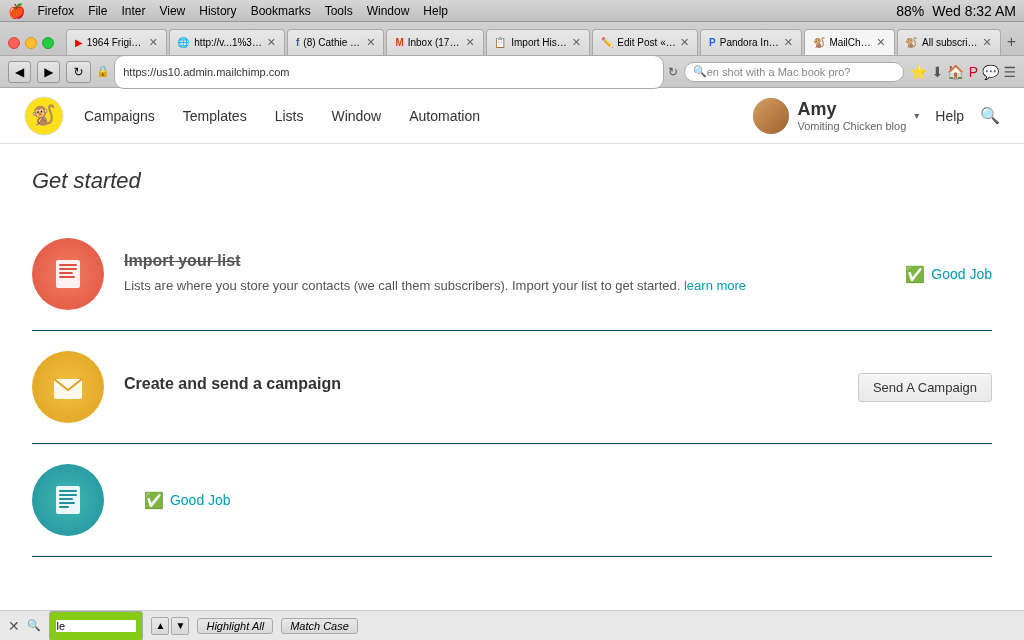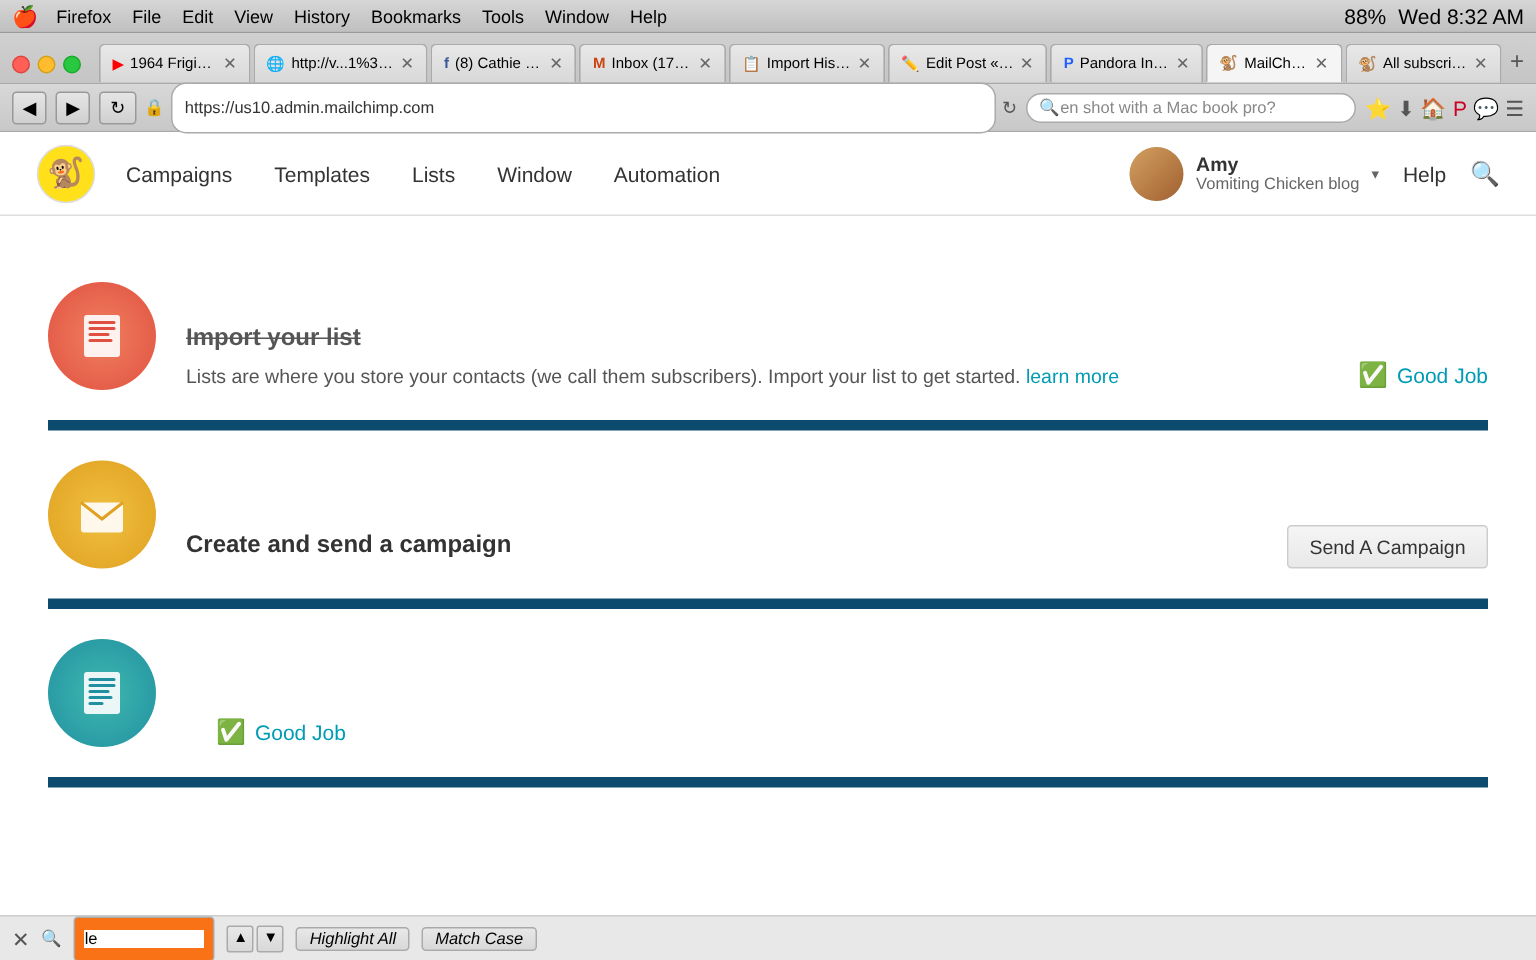--- a/index.html
+++ b/index.html
@@ -90,32 +90,32 @@
     }
     .mc-logo { width: 40px; height: 40px; margin-right: 20px; }
     .mc-logo svg { width: 40px; height: 40px; }
     .app-nav { display: flex; gap: 28px; flex: 1; }
     .app-nav-item { font-size: 14px; color: #333; cursor: pointer; text-decoration: none; padding: 4px 0; }
     .app-header-right { display: flex; align-items: center; gap: 16px; }
     .user-info { display: flex; align-items: center; gap: 8px; cursor: pointer; }
     .avatar { width: 36px; height: 36px; border-radius: 50%; background: #c0a080; overflow: hidden; display: flex; align-items: center; justify-content: center; }
     .avatar-img { width: 36px; height: 36px; border-radius: 50%; background: linear-gradient(135deg, #d4a060, #a06030); }
     .user-text { display: flex; flex-direction: column; }
-    .user-name { font-size: 13px; font-weight: 600; color: #333; }
+    .user-name { font-size: 18px; font-weight: 600; color: #333; }
     .user-blog { font-size: 11px; color: #666; }
     .dropdown-arrow { font-size: 10px; color: #666; }
     .help-btn { font-size: 14px; color: #333; cursor: pointer; }
     .search-btn { font-size: 16px; color: #333; cursor: pointer; }
 
     
     .main-content { background: #fff; padding: 24px 32px; height: calc(640px - 22px - 34px - 32px - 56px - 30px); overflow-y: auto; }
     .page-title { font-size: 22px; font-style: italic; color: #333; margin-bottom: 24px; font-weight: 400; }
 
     
-    .gs-item { display: flex; align-items: flex-end; padding: 20px 0; border-bottom: 7px solid #0c4a6e; position: relative; }
+    .gs-item { display: flex; align-items: center; padding: 20px 0; border-bottom: 1px solid #0c4a6e; position: relative; }
     .gs-icon { width: 72px; height: 72px; border-radius: 50%; margin-right: 20px; flex-shrink: 0; display: flex; align-items: center; justify-content: center; }
     .gs-icon-import { background: radial-gradient(circle, #f08060, #e05040); }
     .gs-icon-campaign { background: radial-gradient(circle, #f0c040, #e0a020); }
     .gs-icon-audience { background: radial-gradient(circle, #40b8b0, #2090a0); }
 
     .gs-content { flex: 1; }
     .gs-title { font-size: 16px; font-weight: 600; color: #333; margin-bottom: 6px; text-decoration: line-through; color: #555; }
     .gs-title.active { text-decoration: none; color: #333; }
     .gs-desc { font-size: 13px; color: #555; line-height: 1.5; }
     .gs-link { color: #009cb5; text-decoration: none; }
@@ -133,35 +133,35 @@
       display: flex;
       align-items: center;
       padding: 0 8px;
       gap: 8px;
       position: absolute;
       bottom: 0;
       left: 0;
       right: 0;
     }
     .find-close { font-size: 14px; cursor: pointer; color: #555; }
-    .find-input-wrap { display: flex; align-items: center; background: #f97316; border: 1px solid #aaa; border-radius: 3px; padding: 14px 6px; height: 20px; }
+    .find-input-wrap { display: flex; align-items: center; background: #84cc16; border: 1px solid #aaa; border-radius: 3px; padding: 14px 6px; height: 20px; }
     .find-input { border: none; outline: none; font-size: 11px; width: 80px; }
     .find-arrows { display: flex; gap: 2px; }
     .find-arrow { background: linear-gradient(to bottom, #e8e8e8, #d8d8d8); border: 1px solid #aaa; border-radius: 2px; width: 18px; height: 18px; display: flex; align-items: center; justify-content: center; font-size: 10px; cursor: pointer; }
     .find-btn { background: linear-gradient(to bottom, #e8e8e8, #d8d8d8); border: 1px solid #aaa; border-radius: 3px; padding: 2px 8px; font-size: 11px; cursor: pointer; height: 16px; display: flex; align-items: center; font-style: italic; }
   </style>
 </head>
 <body>
 
 <div class="menu-bar">
   <span class="menu-bar-apple">🍎</span>
   <div class="menu-bar-items">
     <span class="menu-bar-item">Firefox</span>
     <span class="menu-bar-item">File</span>
-    <span class="menu-bar-item">Edit</span>
+    <span class="menu-bar-item">Inter</span>
     <span class="menu-bar-item">View</span>
     <span class="menu-bar-item">History</span>
     <span class="menu-bar-item">Bookmarks</span>
     <span class="menu-bar-item">Tools</span>
     <span class="menu-bar-item">Window</span>
     <span class="menu-bar-item">Help</span>
   </div>
   <div class="menu-bar-right">
     <span>88%</span>
     <span>Wed 8:32 AM</span>
@@ -271,20 +271,21 @@
         <span class="user-blog">Vomiting Chicken blog</span>
       </div>
       <span class="dropdown-arrow">▾</span>
     </div>
     <span class="help-btn">Help</span>
     <span class="search-btn">🔍</span>
   </div>
 </div>
 
 <div class="main-content">
+  <h1 class="page-title">Get started</h1>
 
   <div class="gs-item">
     <div class="gs-icon gs-icon-import">
       <svg width="40" height="40" viewBox="0 0 40 40">
         <rect x="8" y="6" width="24" height="28" rx="2" fill="white" opacity="0.9"></rect>
         <rect x="11" y="10" width="18" height="2" rx="1" fill="#e05040"></rect>
         <rect x="11" y="14" width="18" height="2" rx="1" fill="#e05040"></rect>
         <rect x="11" y="18" width="14" height="2" rx="1" fill="#e05040"></rect>
         <rect x="11" y="22" width="16" height="2" rx="1" fill="#e05040"></rect>
       </svg>

